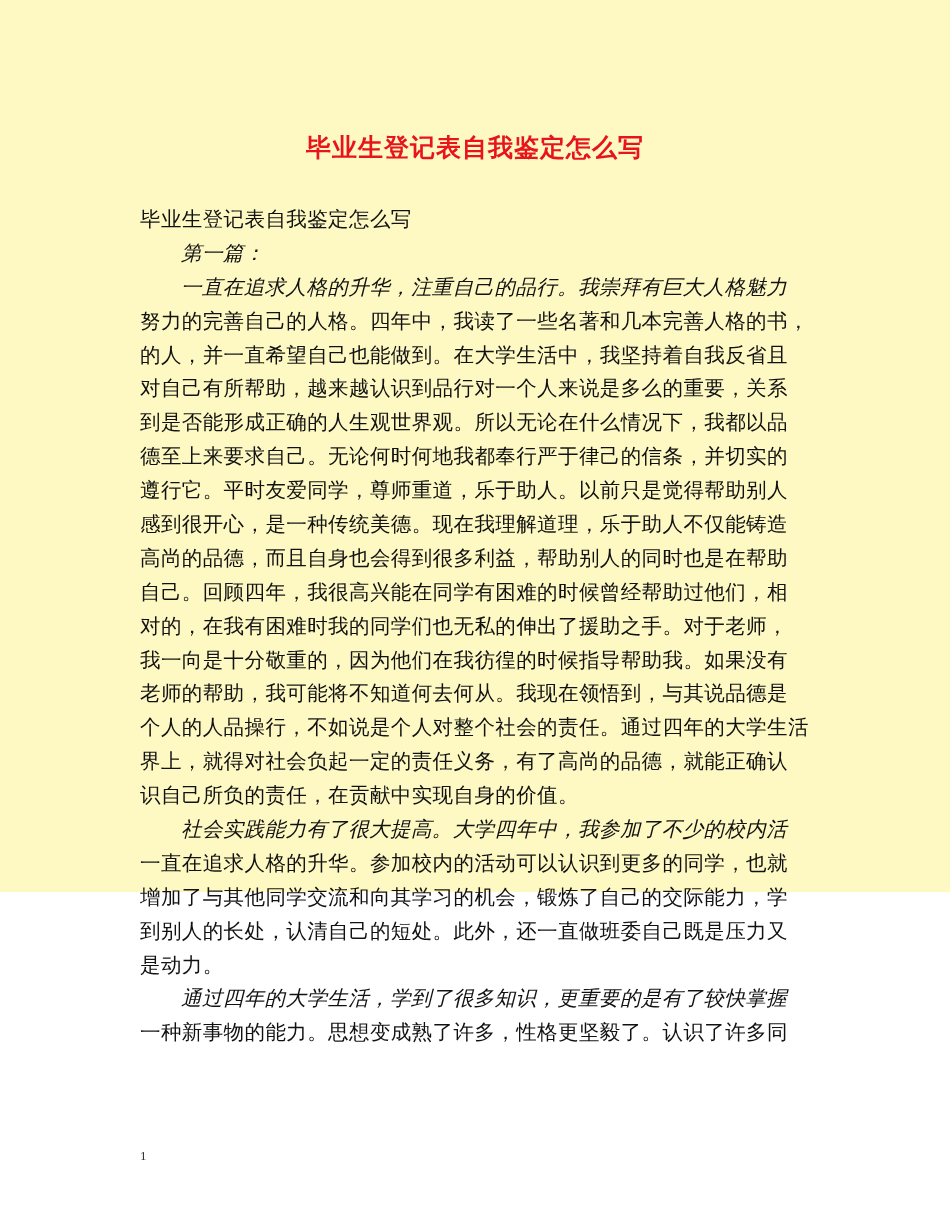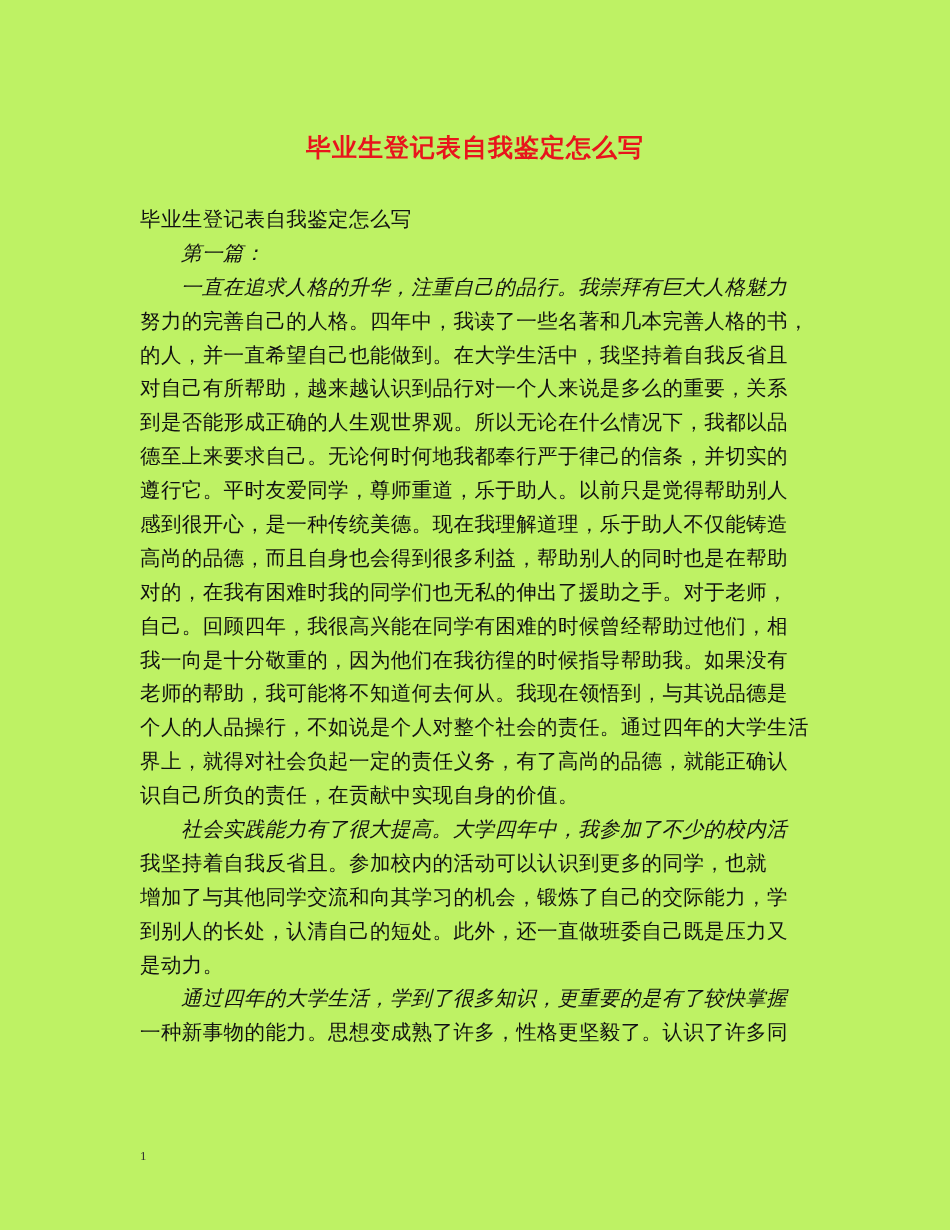--- a/index.html
+++ b/index.html
@@ -1,18 +1,18 @@
 <!DOCTYPE html>
 <html><head>
 <meta charset="utf-8">
 <style>
   html, body { margin: 0; padding: 0; background: #ffffff; }
   body { width: 950px; height: 1230px; position: relative; overflow: hidden;
          font-family: "DejaVu Serif", "Liberation Serif", serif; color: #111111; }
-  .page { position: absolute; left: 0; top: 0; width: 950px; height: 1230px; background: #bef264; }
+  .page { position: absolute; left: 0; top: 0; width: 950px; height: 892px; background: #fef9c3; }
   .doc-title { position: absolute; top: 130px; left: 0; width: 950px; text-align: center;
                font-size: 25px; font-weight: bold; letter-spacing: 1px; line-height: 36px; }
   .body { position: absolute; left: 140px; top: 203px; width: 674px; }
   .line { display: block; font-size: 20.5px; line-height: 33.9px; height: 33.9px;
           white-space: nowrap; overflow: visible; letter-spacing: 0.4px; }
   .indent { padding-left: 41px; font-style: italic; }
   .page-num { position: absolute; left: 140px; top: 1148px; font-size: 13px; color: #333333;
               font-family: "Liberation Serif", serif; }
 </style>
 </head>
@@ -26,29 +26,29 @@
     <span class="line indent">第一篇：</span>
     <span class="line indent">一直在追求人格的升华，注重自己的品行。我崇拜有巨大人格魅力</span>
     <span class="line">努力的完善自己的人格。四年中，我读了一些名著和几本完善人格的书，</span>
     <span class="line">的人，并一直希望自己也能做到。在大学生活中，我坚持着自我反省且</span>
     <span class="line">对自己有所帮助，越来越认识到品行对一个人来说是多么的重要，关系</span>
     <span class="line">到是否能形成正确的人生观世界观。所以无论在什么情况下，我都以品</span>
     <span class="line">德至上来要求自己。无论何时何地我都奉行严于律己的信条，并切实的</span>
     <span class="line">遵行它。平时友爱同学，尊师重道，乐于助人。以前只是觉得帮助别人</span>
     <span class="line">感到很开心，是一种传统美德。现在我理解道理，乐于助人不仅能铸造</span>
     <span class="line">高尚的品德，而且自身也会得到很多利益，帮助别人的同时也是在帮助</span>
+    <span class="line">自己。回顾四年，我很高兴能在同学有困难的时候曾经帮助过他们，相</span>
     <span class="line">对的，在我有困难时我的同学们也无私的伸出了援助之手。对于老师，</span>
-    <span class="line">自己。回顾四年，我很高兴能在同学有困难的时候曾经帮助过他们，相</span>
     <span class="line">我一向是十分敬重的，因为他们在我彷徨的时候指导帮助我。如果没有</span>
     <span class="line">老师的帮助，我可能将不知道何去何从。我现在领悟到，与其说品德是</span>
     <span class="line">个人的人品操行，不如说是个人对整个社会的责任。通过四年的大学生活</span>
     <span class="line">界上，就得对社会负起一定的责任义务，有了高尚的品德，就能正确认</span>
     <span class="line">识自己所负的责任，在贡献中实现自身的价值。</span>
     <span class="line indent">社会实践能力有了很大提高。大学四年中，我参加了不少的校内活</span>
-    <span class="line">我坚持着自我反省且。参加校内的活动可以认识到更多的同学，也就</span>
+    <span class="line">一直在追求人格的升华。参加校内的活动可以认识到更多的同学，也就</span>
     <span class="line">增加了与其他同学交流和向其学习的机会，锻炼了自己的交际能力，学</span>
     <span class="line">到别人的长处，认清自己的短处。此外，还一直做班委自己既是压力又</span>
     <span class="line">是动力。</span>
     <span class="line indent">通过四年的大学生活，学到了很多知识，更重要的是有了较快掌握</span>
     <span class="line">一种新事物的能力。思想变成熟了许多，性格更坚毅了。认识了许多同</span>
   </div>
 
   <div class="page-num">1</div>
 </div>
 

